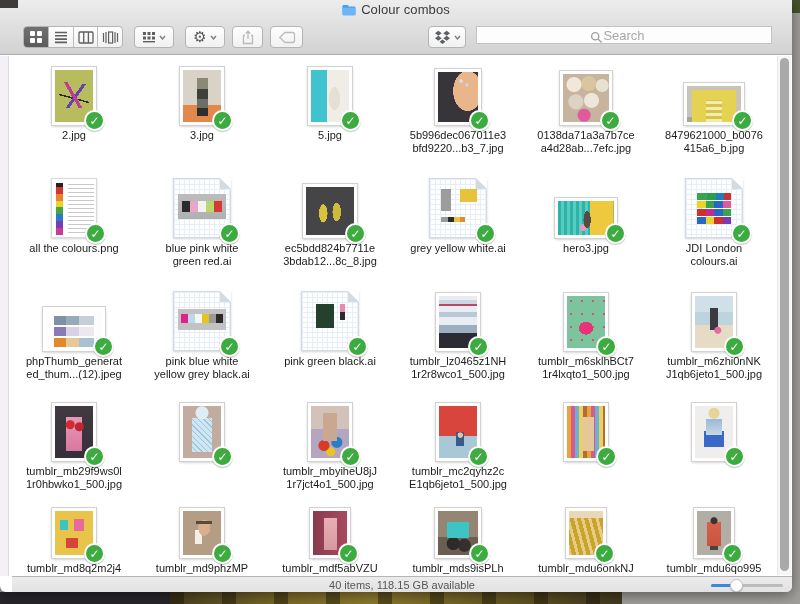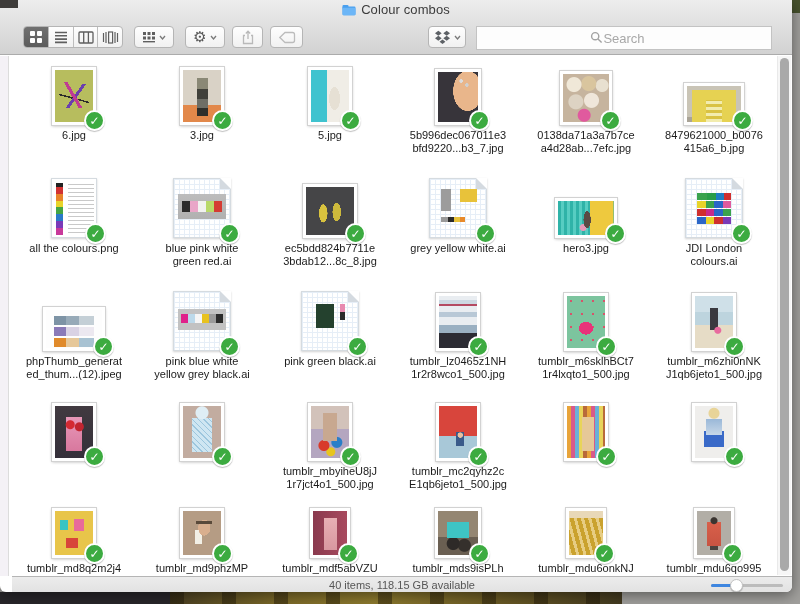--- a/index.html
+++ b/index.html
@@ -34,21 +34,21 @@
   #view-segment { left:23px; width:100px; padding:0; overflow:hidden; }
   .seg { width:25px; height:100%; display:flex; align-items:center; justify-content:center; }
   .seg + .seg { border-left:1px solid #bdbdbd; }
   .seg.selected { background:linear-gradient(#707070,#5c5c5c); }
   #arrange-button { left:134px; width:40px; gap:3px; }
   #action-button  { left:185px; width:40px; gap:3px; }
   #gear-glyph { font-size:15px; color:#595959; line-height:1; margin-top:-1px; }
   #share-button { left:232px; width:31px; }
   #tag-button   { left:270px; width:33px; }
   #dropbox-button { left:428px; width:38px; gap:3px; }
-  #search-field { position:absolute; left:476px; top:26px; width:296px; height:24px;
+  #search-field { position:absolute; left:476px; top:26px; width:296px; height:18px;
     border:1px solid #c3c3c3; border-radius:0; background:#fdfdfd;
     display:flex; align-items:center; justify-content:center; }
   #search-input { border:none; outline:none; background:transparent; width:100%; height:100%;
     text-align:center; font-size:13px; color:#333; font-family:inherit; }
   #search-input::placeholder { color:#a8a8a8; }
   #search-mag { position:absolute; left:50%; margin-left:-34px; top:4px; pointer-events:none; }
 
   
   #content { position:absolute; left:0; top:56px; right:0; bottom:16px; background:#fff; overflow:hidden; }
   #sidebar-sliver { position:absolute; left:0; top:0; bottom:0; width:9px;
@@ -371,21 +371,21 @@
     <div id="sidebar-sliver"></div>
     <div id="file-grid">
         <div class="cell">
     <div class="thumb-wrap">
       <div class="thumb ph t-2jpg">
         <div class="art"></div>
         <span class="badge">✓</span>
       </div>
     </div>
     <div class="file-label">
-            <div class="lbl-line">6.jpg</div>
+            <div class="lbl-line">2.jpg</div>
           </div>
   </div>
         <div class="cell">
     <div class="thumb-wrap">
       <div class="thumb ph t-3jpg">
         <div class="art"></div>
         <span class="badge">✓</span>
       </div>
     </div>
     <div class="file-label">
@@ -579,20 +579,24 @@
             <div class="lbl-line">J1qb6jeto1_500.jpg</div>
           </div>
   </div>
         <div class="cell">
     <div class="thumb-wrap">
       <div class="thumb ph t-mb29">
         <div class="art"></div>
         <span class="badge">✓</span>
       </div>
     </div>
+    <div class="file-label">
+            <div class="lbl-line">tumblr_mb29f9ws0l</div>
+            <div class="lbl-line">1r0hbwko1_500.jpg</div>
+          </div>
   </div>
         <div class="cell">
     <div class="thumb-wrap">
       <div class="thumb ph t-mbx">
         <div class="art"></div>
         <span class="badge">✓</span>
       </div>
     </div>
   </div>
         <div class="cell">

